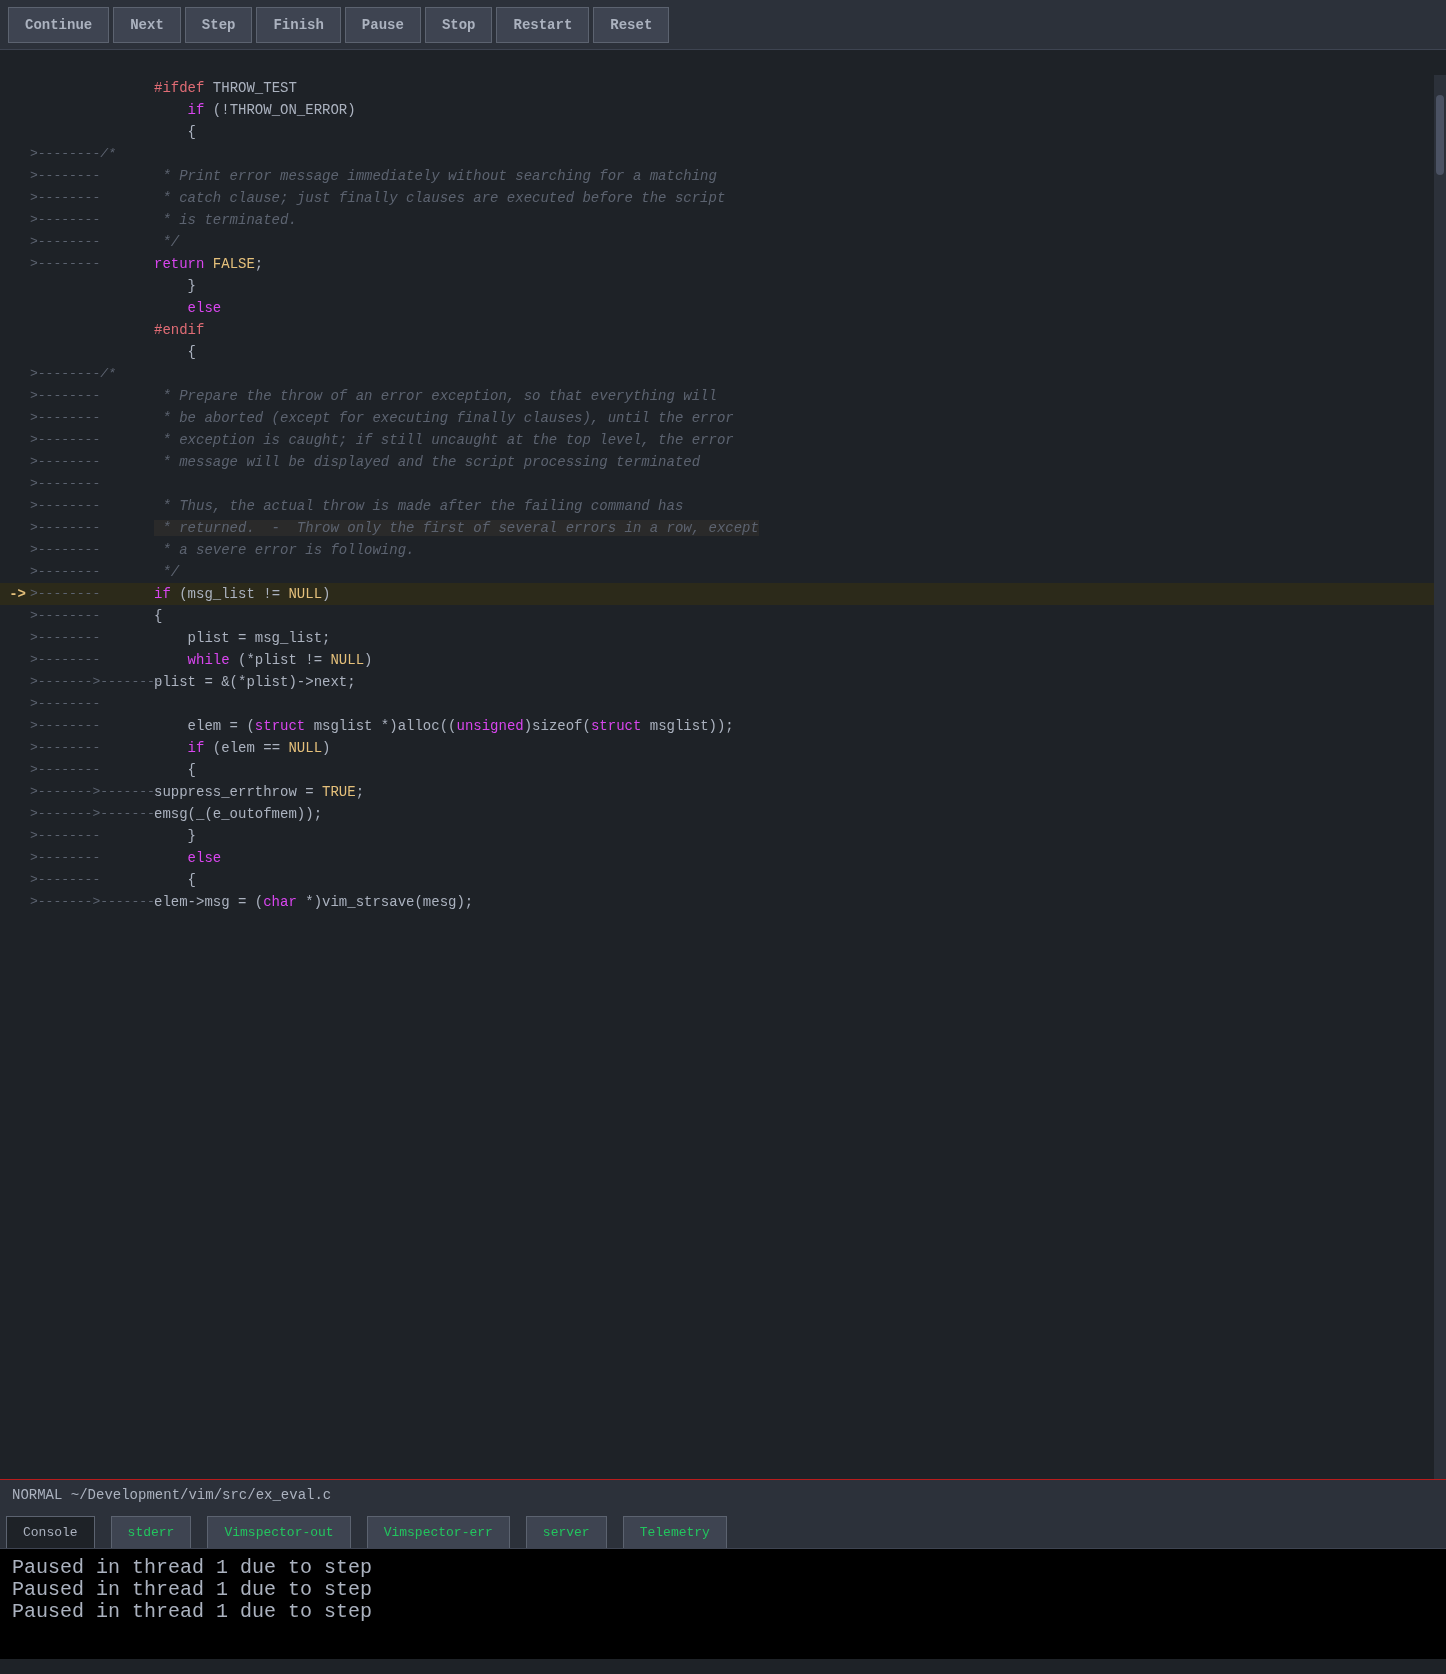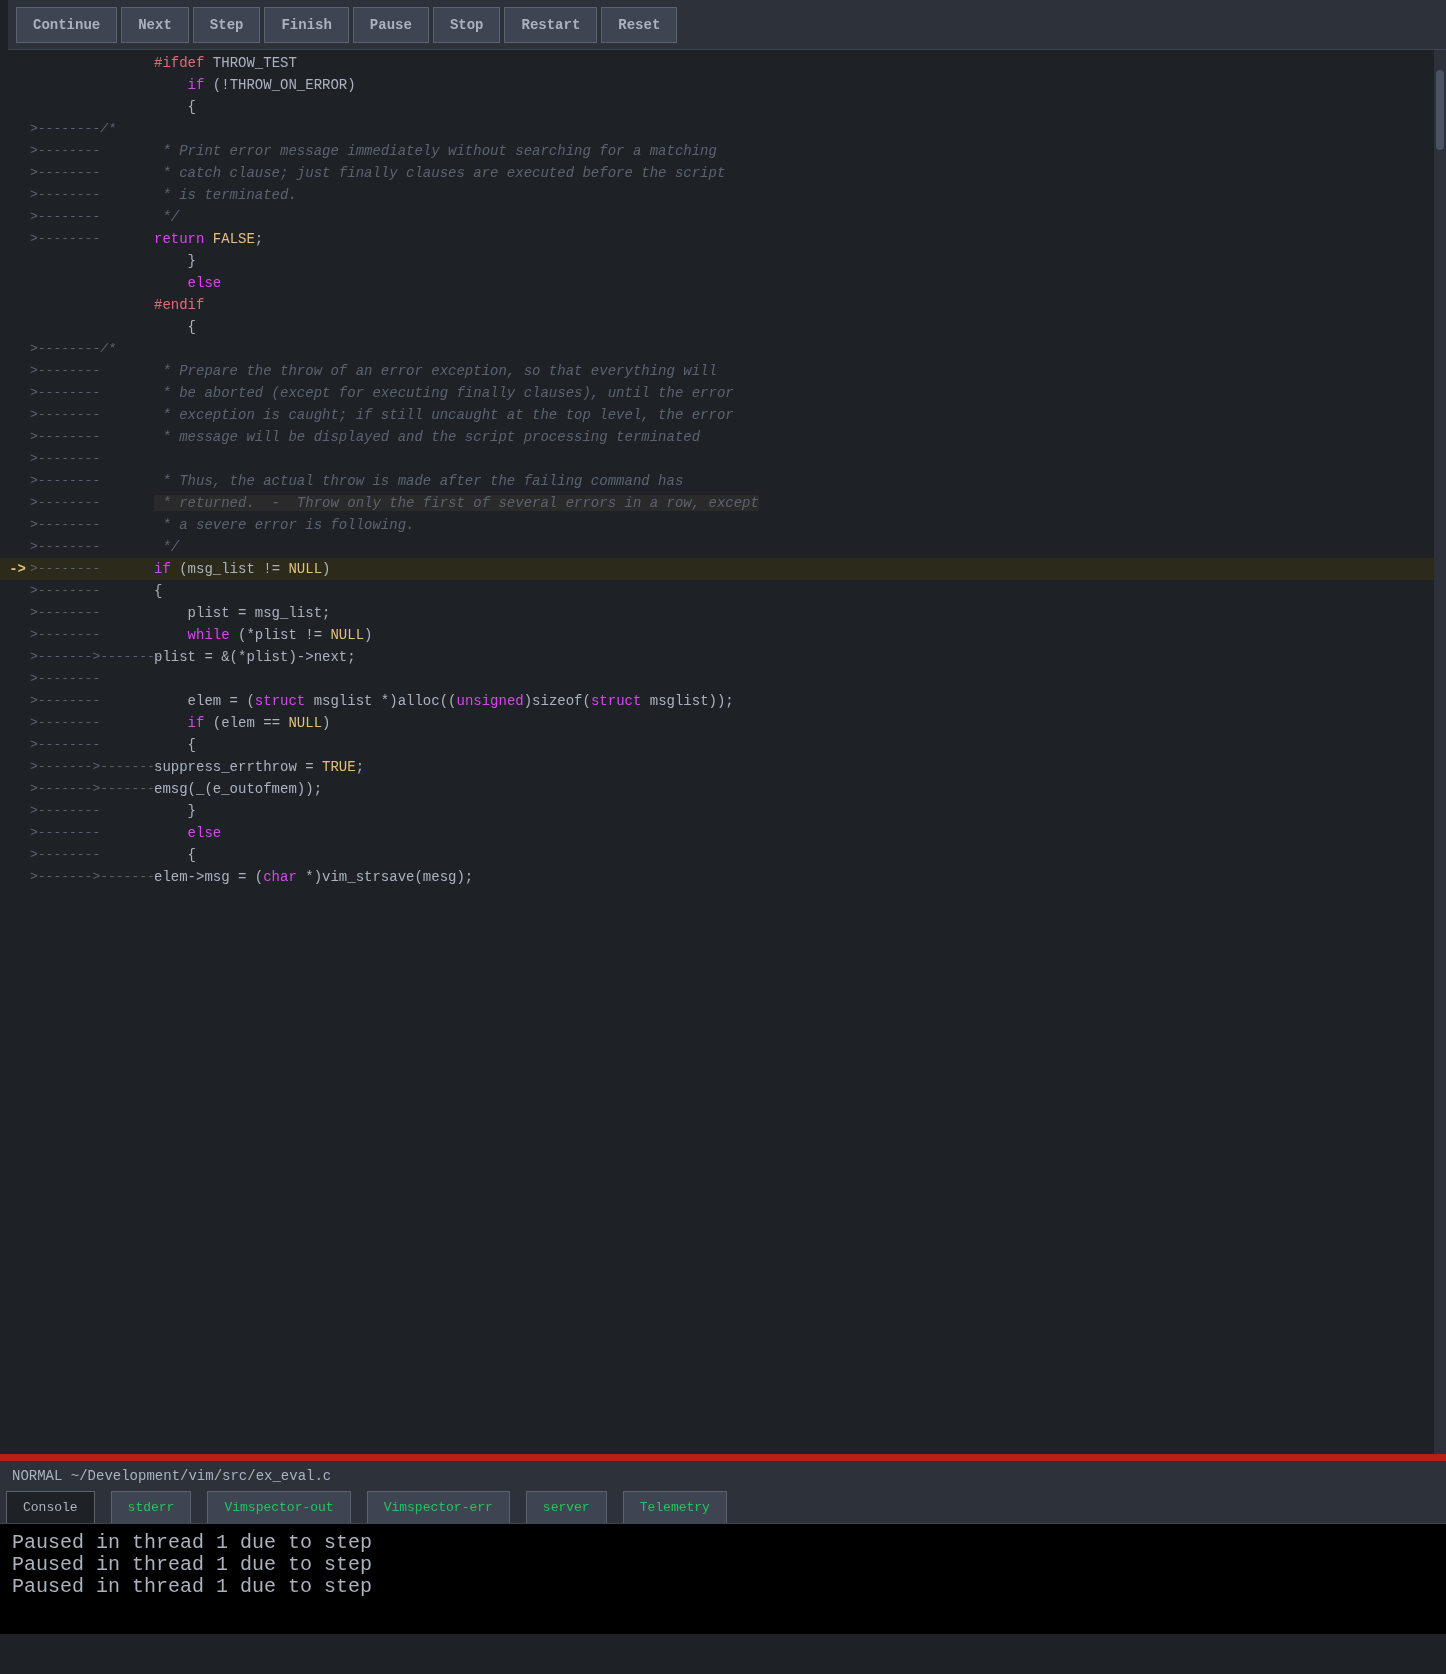--- a/index.html
+++ b/index.html
@@ -13,21 +13,20 @@
       overflow: hidden;
     }
     .toolbar {
       background: #2c313a;
       padding: 14px 8px;
       display: flex;
       gap: 4px;
       border-bottom: 1px solid #3e4451;
       height: 50px;
       align-items: center;
-      margin-left: 8px;
     }
     .toolbar button {
       background: #3e4451;
       color: #abb2bf;
       border: 1px solid #5c6370;
       padding: 4px 16px;
       font-family: inherit;
       font-size: 14px;
       cursor: pointer;
       height: 36px;
@@ -68,21 +67,21 @@
     .kw-orange { color: #e5c07b; }
     .comment { color: #5c6370; font-style: italic; }
     .preprocessor { color: #e06c75; }
     .status-bar {
       background: #2c313a;
       color: #abb2bf;
       padding: 4px 12px;
       height: 30px;
       line-height: 22px;
       font-size: 14px;
-      border-top: 7px solid #b91c1c;
+      border-top: 1px solid #b91c1c;
     }
     .bottom-tabs {
       background: #2c313a;
       display: flex;
       gap: 16px;
       padding: 4px 6px 0 6px;
       border-bottom: 1px solid #3e4451;
       height: 40px;
       align-items: flex-end;
     }
@@ -140,21 +139,21 @@
       <button>Next</button>
       <button>Step</button>
       <button>Finish</button>
       <button>Pause</button>
       <button>Stop</button>
       <button>Restart</button>
       <button>Reset</button>
     </div>
 </div>
 
-<div class="code-area" style="position:relative;">
+<div class="code-area" style="position:relative;margin-top:25px;">
   <div id="code-container" style="padding: 2px 0;">
       <div class="code-line"><span class="arrow-indicator"></span><span class="gutter comment"></span><span class="code-content"><span class="preprocessor">#ifdef</span> THROW_TEST</span></div>
       <div class="code-line"><span class="arrow-indicator"></span><span class="gutter comment"></span><span class="code-content">    <span class="kw-blue">if</span> (!THROW_ON_ERROR)</span></div>
       <div class="code-line"><span class="arrow-indicator"></span><span class="gutter comment"></span><span class="code-content">    {</span></div>
       <div class="code-line"><span class="arrow-indicator"></span><span class="gutter comment">&gt;--------/*</span><span class="code-content"><span class="comment"></span></span></div>
       <div class="code-line"><span class="arrow-indicator"></span><span class="gutter comment">&gt;--------</span><span class="code-content"><span class="comment"> * Print error message immediately without searching for a matching</span></span></div>
       <div class="code-line"><span class="arrow-indicator"></span><span class="gutter comment">&gt;--------</span><span class="code-content"><span class="comment"> * catch clause; just finally clauses are executed before the script</span></span></div>
       <div class="code-line"><span class="arrow-indicator"></span><span class="gutter comment">&gt;--------</span><span class="code-content"><span class="comment"> * is terminated.</span></span></div>
       <div class="code-line"><span class="arrow-indicator"></span><span class="gutter comment">&gt;--------</span><span class="code-content"><span class="comment"> */</span></span></div>
       <div class="code-line"><span class="arrow-indicator"></span><span class="gutter comment">&gt;--------</span><span class="code-content"><span class="kw-blue">return</span> <span class="kw-orange">FALSE</span>;</span></div>

